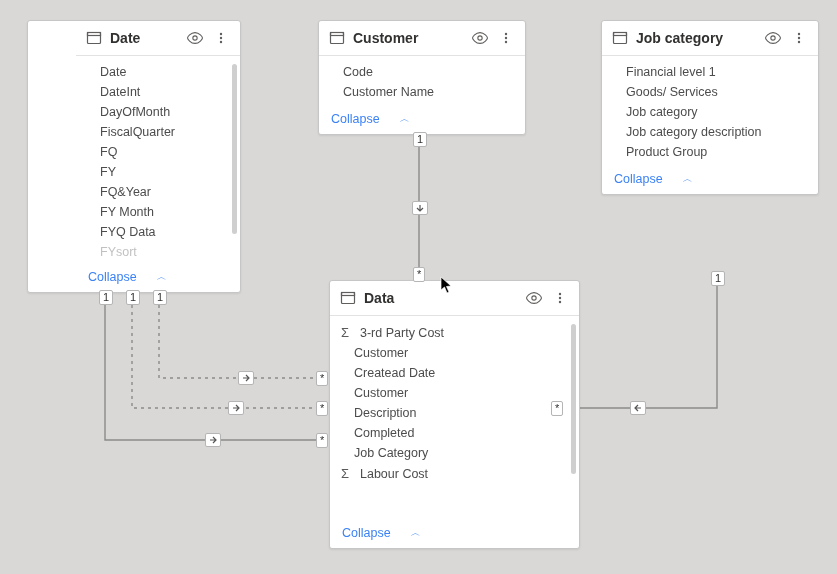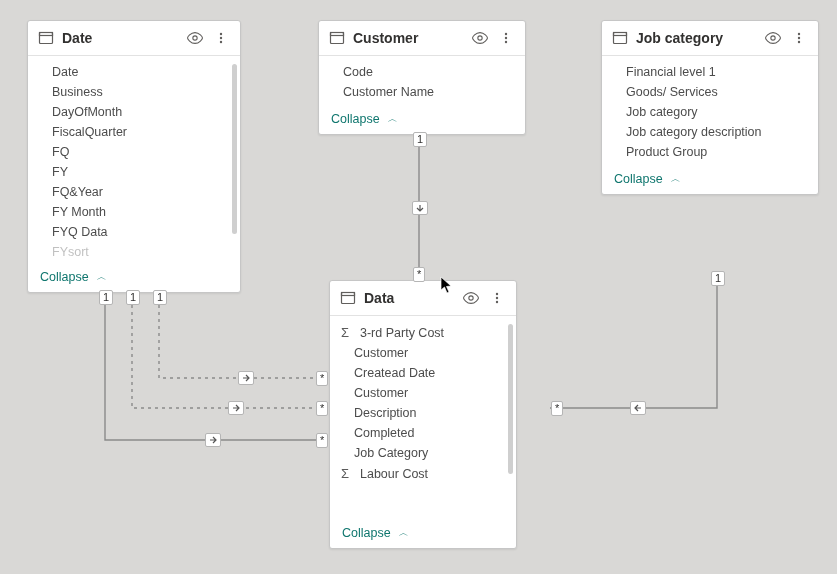--- a/index.html
+++ b/index.html
@@ -85,24 +85,24 @@
     width: 14px;
     text-align: center;
     font-size: 13px;
     color: #5b5b5b;
     font-family: "Segoe UI", Arial, sans-serif;
     display:inline-block;
   }
   .collapse-bar {
     padding: 6px 10px 8px 12px;
     font-size: 12.5px;
-    color: #0f766e;
-    display: flex;
-    align-items: center;
-    gap: 8px;
+    color: #3b82f6;
+    display: flex;
+    align-items: center;
+    gap: 20px;
     cursor: pointer;
   }
   .collapse-bar .chev {
     font-size: 10px;
     line-height: 1;
   }
   .scroll-track {
     position: absolute;
     right: 3px;
     top: 8px;
@@ -148,21 +148,21 @@
 
     <path d="M 717 279 L 717 408 L 550 408" stroke="#8a8a8a" stroke-width="1.4" fill="none"></path>
 
     <path d="M 105 298 L 105 440 L 328 440" stroke="#8a8a8a" stroke-width="1.4" fill="none"></path>
 
     <path d="M 132 298 L 132 408 L 328 408" stroke="#8a8a8a" stroke-width="1.4" fill="none" stroke-dasharray="3,4"></path>
 
     <path d="M 159 298 L 159 378 L 328 378" stroke="#8a8a8a" stroke-width="1.4" fill="none" stroke-dasharray="3,4"></path>
   </svg>
 
-  <div class="table-card" style="left:27px; top:20px; width:214px;">
+  <div class="table-card" style="left:27px; top:20px; width:214px;padding-left:48px;">
     <div class="card-header">
       <span class="tbl-icon">
         <svg viewBox="0 0 16 16">
             <rect x="1.5" y="2.5" width="13" height="11" rx="1" fill="none" stroke="#605e5c" stroke-width="1.2"></rect>
             <rect x="1.5" y="2.5" width="13" height="3" fill="none" stroke="#605e5c" stroke-width="1.2"></rect>
           </svg>
       </span>
       <span class="title">Date</span>
       <span class="eye-icon">
         <svg viewBox="0 0 20 14">
@@ -173,21 +173,21 @@
       <span class="more-icon">
         <svg viewBox="0 0 14 14">
             <circle cx="7" cy="3" r="1.2" fill="#605e5c"></circle>
             <circle cx="7" cy="7" r="1.2" fill="#605e5c"></circle>
             <circle cx="7" cy="11" r="1.2" fill="#605e5c"></circle>
           </svg>
       </span>
     </div>
     <div class="field-list" style="height:208px;">
       <div class="field-row">Date</div>
-      <div class="field-row">Business</div>
+      <div class="field-row">DateInt</div>
       <div class="field-row">DayOfMonth</div>
       <div class="field-row">FiscalQuarter</div>
       <div class="field-row">FQ</div>
       <div class="field-row">FY</div>
       <div class="field-row">FQ&amp;Year</div>
       <div class="field-row">FY Month</div>
       <div class="field-row">FYQ Data</div>
       <div class="field-row" style="opacity:.35;">FYsort</div>
       <div class="scroll-track" style="height:170px;"></div>
     </div>
@@ -259,21 +259,21 @@
       <div class="field-row">Job category</div>
       <div class="field-row">Job category description</div>
       <div class="field-row">Product Group</div>
     </div>
     <div class="collapse-bar">
       <span>Collapse</span>
       <span class="chev">︿</span>
     </div>
   </div>
 
-  <div class="table-card" style="left:329px; top:280px; width:188px;">
+  <div class="table-card" style="left:329px; top:280px; width:251px;">
     <div class="card-header">
       <span class="tbl-icon">
         <svg viewBox="0 0 16 16">
             <rect x="1.5" y="2.5" width="13" height="11" rx="1" fill="none" stroke="#605e5c" stroke-width="1.2"></rect>
             <rect x="1.5" y="2.5" width="13" height="3" fill="none" stroke="#605e5c" stroke-width="1.2"></rect>
           </svg>
       </span>
       <span class="title">Data</span>
       <span class="eye-icon">
         <svg viewBox="0 0 20 14">

